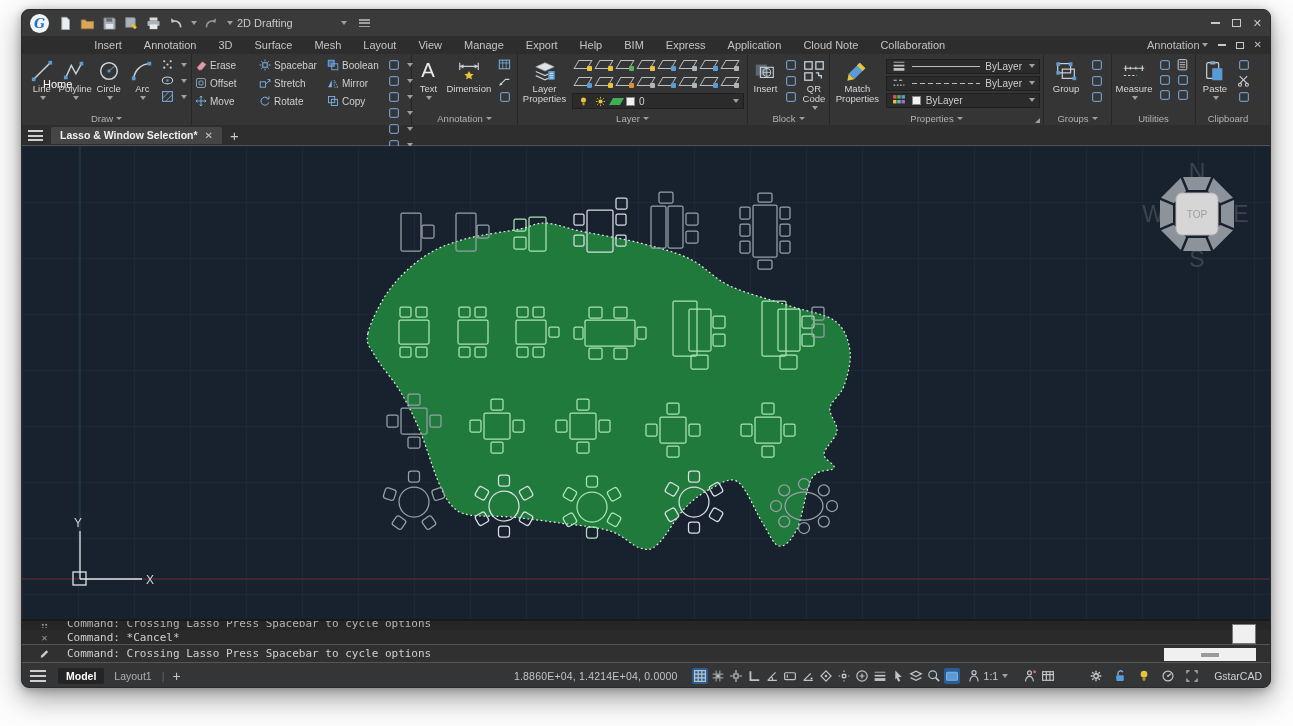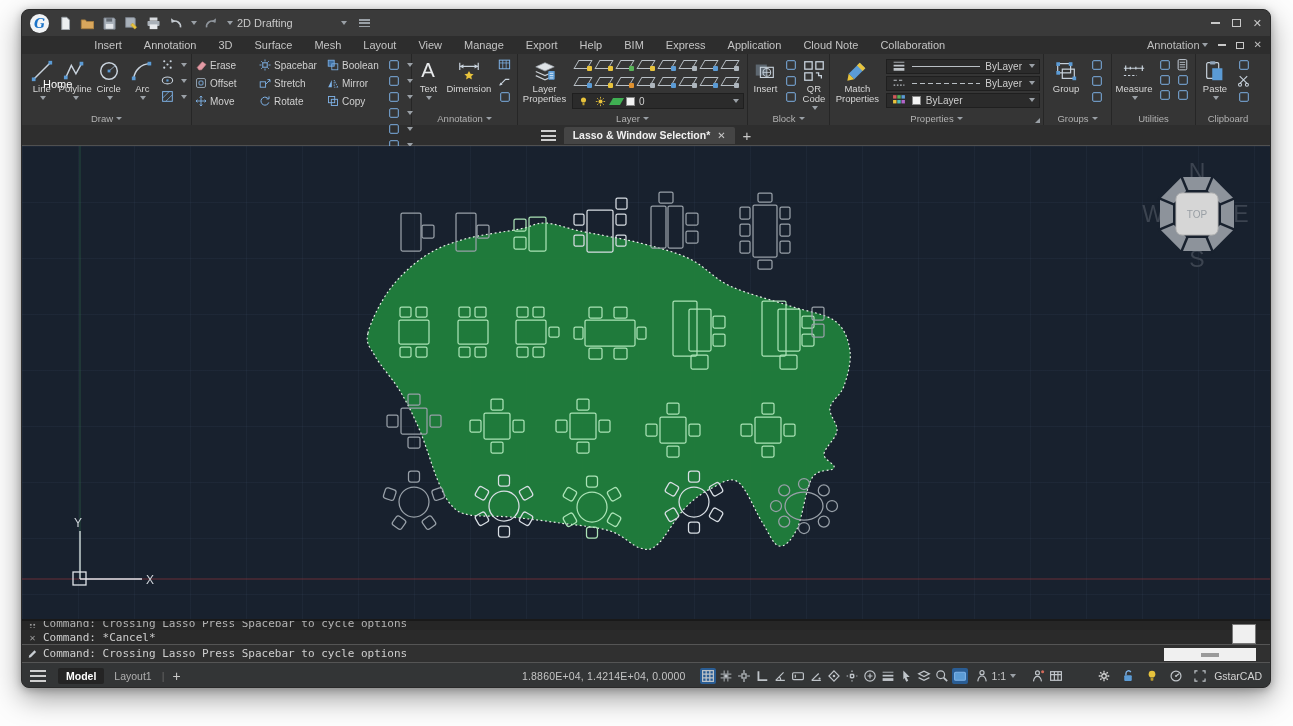--- a/index.html
+++ b/index.html
@@ -50,37 +50,37 @@
   .lyrcombo{margin-top:3px;height:16px;background:#2b2b2b;border:1px solid #1f1f1f;display:flex;align-items:center;gap:4px;padding:0 4px;width:172px;color:#cfcfcf;font-size:10px;}
   .lyrcombo .ticon svg{width:11px;height:11px;}
   .swatch{width:9px;height:9px;background:#f2f2f2;border:1px solid #888;display:inline-block;}
   .greenpar{width:11px;height:7px;background:#3faf52;transform:skewX(-30deg);display:inline-block;}
   .combo{height:15px;background:#2b2b2b;border:1px solid #1f1f1f;display:flex;align-items:center;gap:5px;padding:0 4px;color:#cfcfcf;font-size:10px;margin-bottom:2px;}
   .combo .line{flex:1;height:1px;background:#b9bfc5;}
   .combo .line.dash{background:repeating-linear-gradient(90deg,#b9bfc5 0 5px,transparent 5px 8px);}
   .propcol{display:flex;flex-direction:column;justify-content:center;width:158px;}
   .launcher{position:absolute;right:3px;bottom:2px;width:0;height:0;border-left:5px solid transparent;border-bottom:5px solid #9aa0a6;}
   
-  .doctabs{height:21px;background:#2e2e2e;border-bottom:1px solid #505050;display:flex;align-items:center;padding:0 6px;gap:8px;justify-content:center;}
+  .doctabs{height:21px;background:#2e2e2e;border-bottom:1px solid #505050;display:flex;align-items:center;padding:0 6px;gap:8px;}
   .burger{width:15px;height:11px;background:repeating-linear-gradient(#cfcfcf 0 2px,transparent 2px 4.5px);}
   .dtab{background:#454545;height:17px;display:flex;align-items:center;gap:7px;padding:0 9px;color:#f0f0f0;font-size:10.5px;font-weight:bold;border-radius:2px 2px 0 0;}
   .dtab .x{color:#c9c9c9;font-weight:normal;font-size:10px;}
   .dplus{color:#c9c9c9;font-size:15px;line-height:15px;}
   
   .canvas{position:relative;height:473px;background:#18212e;
     background-image:linear-gradient(rgba(125,155,205,.055) 1px,transparent 1px),linear-gradient(90deg,rgba(125,155,205,.055) 1px,transparent 1px);
     background-size:56px 56px;overflow:hidden;}
   .canvas svg{position:absolute;inset:0;}
   #cv g.f *{fill:none;stroke-width:1.25;}
   #cv g.fo *{stroke:#98a0a8;}
   #cv g.fs *{stroke:#abe3b6;}
   #cv g.fw *{stroke:#d8dee4;}
   
   .cmd{height:44px;background:#262626;border-top:2px solid #191919;position:relative;font-family:"DejaVu Sans Mono",monospace;font-size:11px;color:#cfcfcf;}
-  .cmdrow{display:flex;align-items:center;gap:4px;padding-left:4px;}
+  .cmdrow{display:flex;align-items:center;gap:16px;padding-left:16px;}
   .cmd .gut{width:13px;display:flex;justify-content:center;color:#9a9a9a;flex:0 0 auto;}
   .cmd-clip{height:9px;overflow:hidden;}
   .cmd-clip .txt{margin-top:-5px;color:#b3b3b3;}
   .cmd-hist{height:14px;background:#2a2a2a;}
   .cmd-input{height:19px;background:#303030;border-top:1px solid #555;border-bottom:1px solid #555;}
   .dotgrip{width:7px;height:5px;background:radial-gradient(circle,#9a9a9a 1px,transparent 1.1px);background-size:3.5px 3.5px;}
   .cmdx{font-size:10px;}
   .cmd-sq{position:absolute;right:14px;top:3px;width:24px;height:20px;background:#f0f0f0;border:1px solid #777;}
   .cmd-bar{position:absolute;right:14px;bottom:2px;width:92px;height:13px;background:#f0f0f0;display:flex;align-items:center;justify-content:center;}
   .cmd-bar i{width:18px;height:4px;background:#9a9a9a;display:block;}
@@ -91,21 +91,21 @@
   .sb-layout{color:#b0b0b0;padding:2px 4px;}
   .sb-sep{color:#666;}
   .sb-plus{font-size:14px;margin-left:2px;}
   .coords{margin-left:auto;color:#c4c4c4;letter-spacing:.2px;}
   .togglerow{display:flex;align-items:center;gap:2px;margin-left:8px;}
   .ticon{display:inline-flex;align-items:center;justify-content:center;padding:1px;border-radius:2px;}
   .ticon svg{width:14px;height:14px;display:block;}
   .ticon.active{background:#2a5d94;}
   .sscale{display:flex;align-items:center;gap:2px;color:#c9c9c9;}
   .sysrow{display:flex;align-items:center;gap:8px;margin-left:26px;}
-  .brand{color:#d2d2d2;}
+  .brand{margin-left:8px;color:#d2d2d2;}
 </style>
 </head>
 <body>
 
 <div class="window">
 
   <div class="titlebar">
     <div class="logo">G</div>
     <div class="qat" id="qat">
         <span class="ticon ">

